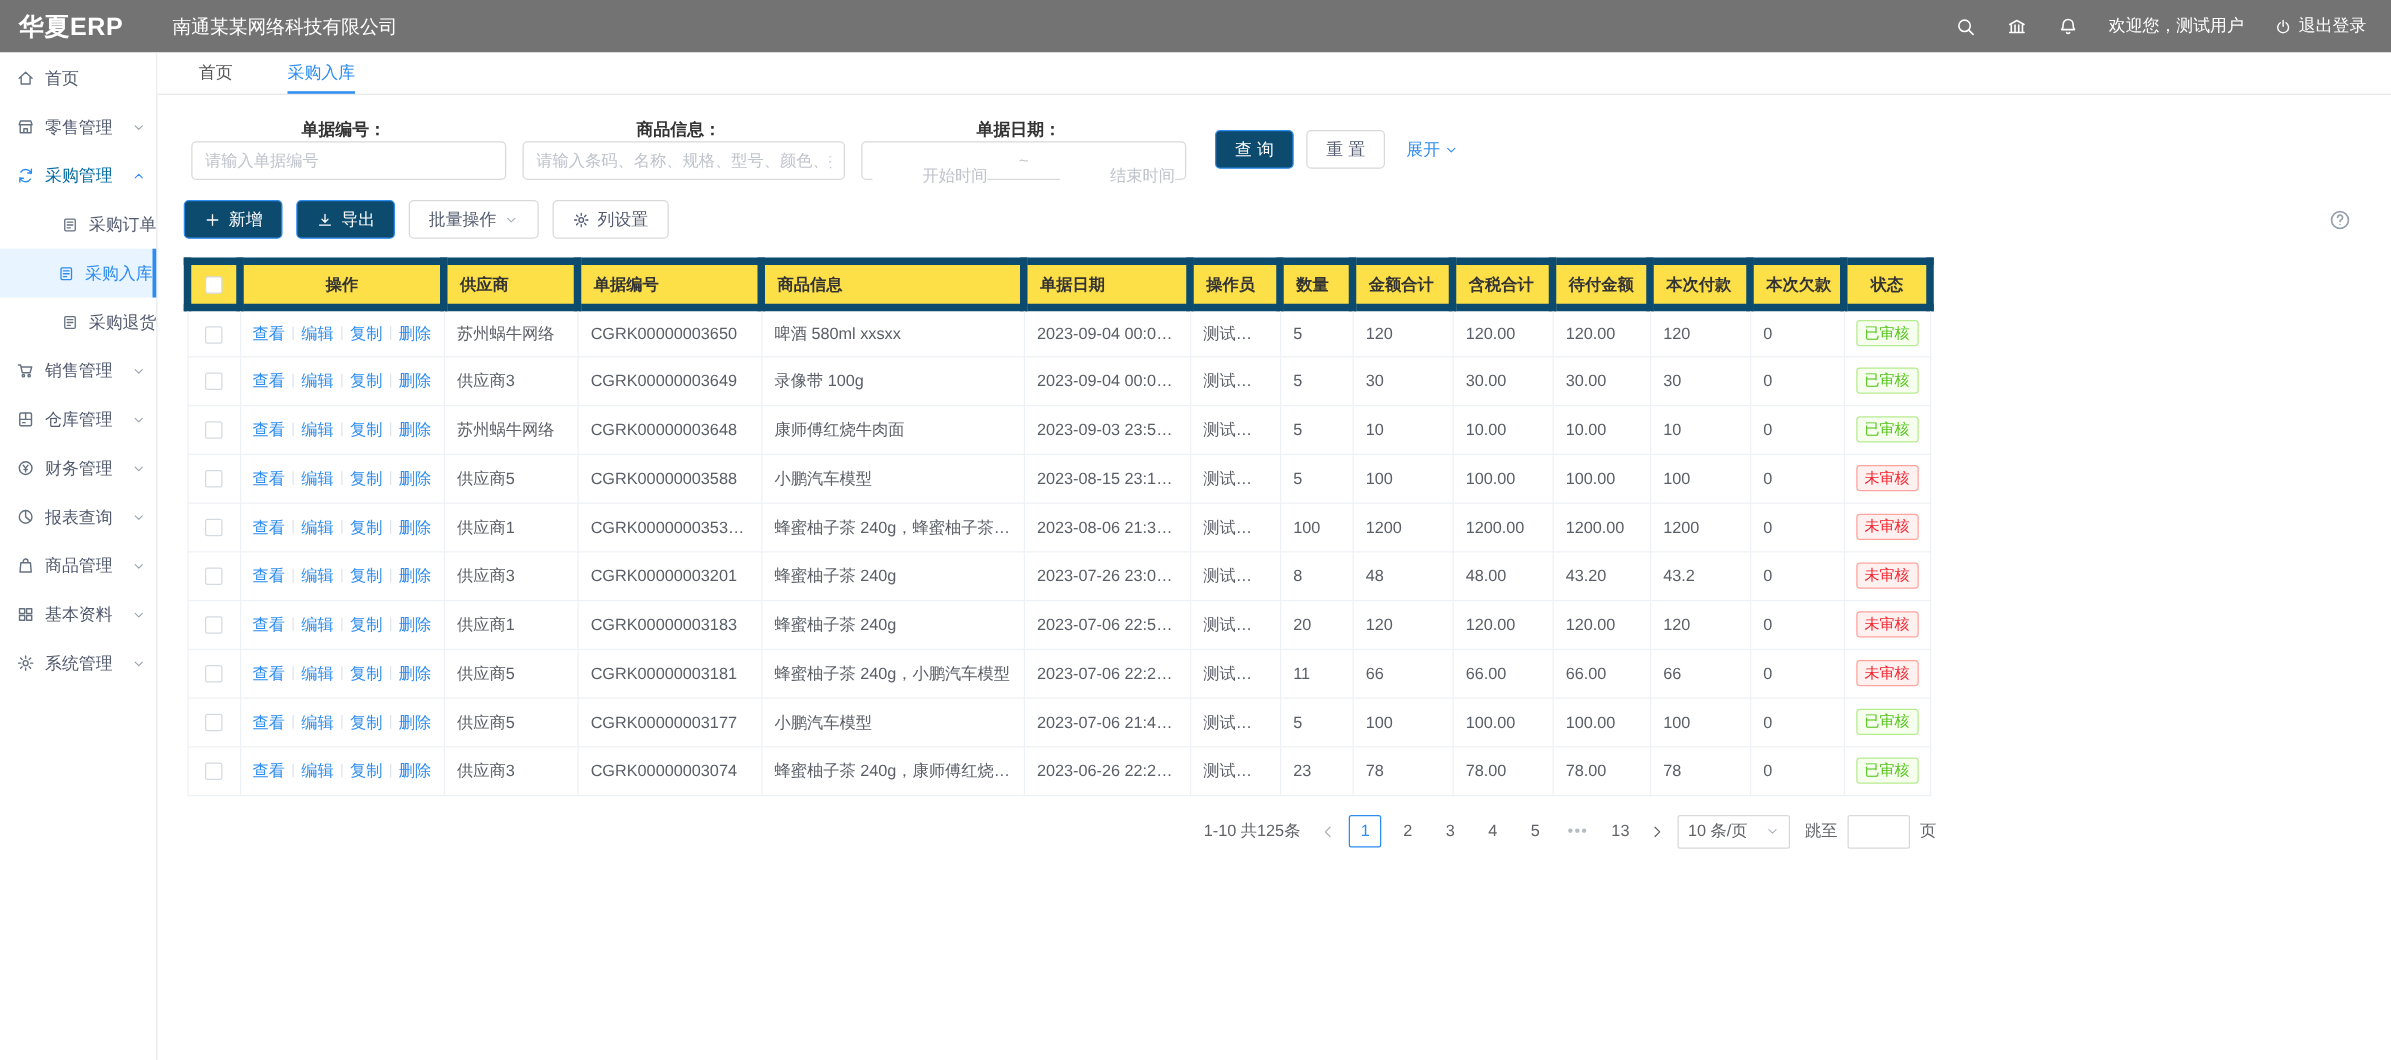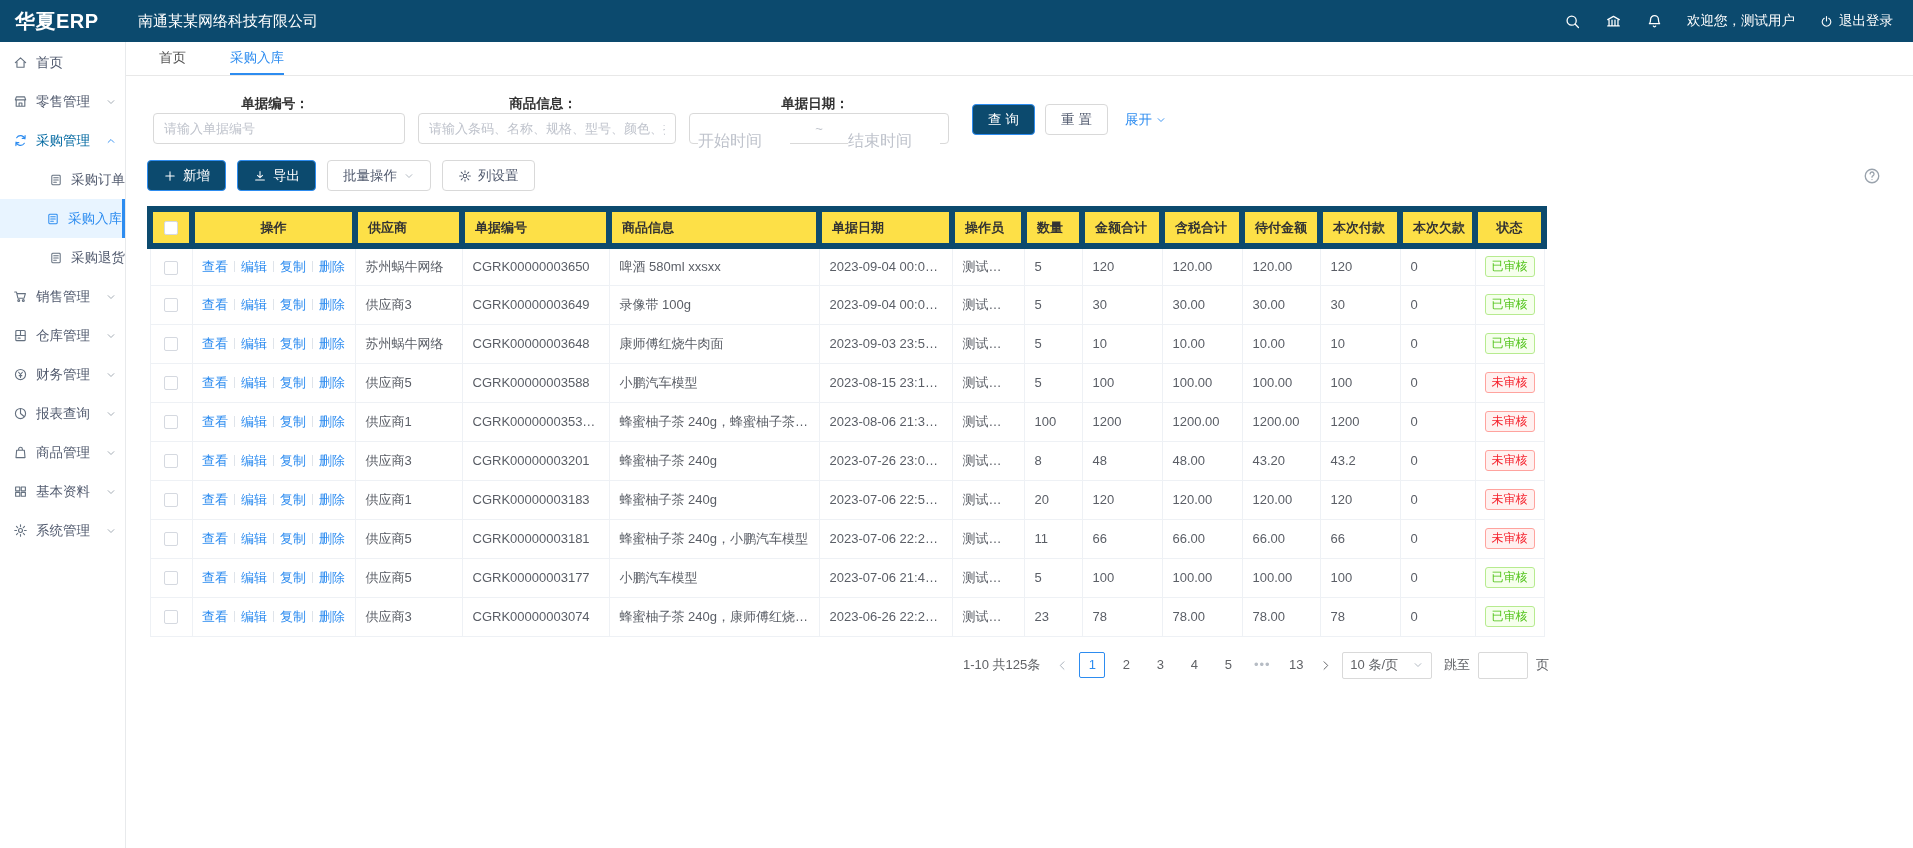--- a/index.html
+++ b/index.html
@@ -1,20 +1,20 @@
 <!DOCTYPE html>
 <html><head>
 <meta charset="utf-8">
 <style>
   * { box-sizing: border-box; margin: 0; padding: 0; }
   html,body { width:1913px; height:848px; overflow:hidden; background:#fff;
     font-family:"Liberation Sans","DejaVu Sans",sans-serif; color:#333; }
 
   
-  .app-header { height:42px; background:#0c4a6e; display:flex; align-items:center; color:#fff; }
+  .app-header { height:42px; background:#737373; display:flex; align-items:center; color:#fff; }
   .logo { width:126px; padding-left:15px; font-size:20px; font-weight:bold; letter-spacing:.5px; white-space:nowrap; }
   .company { font-size:15px; margin-left:12px; }
   .header-right { margin-left:auto; display:flex; align-items:center; gap:24px; padding-right:20px; font-size:13.5px; }
   .header-right .hicon { display:flex; align-items:center; cursor:pointer; }
   .logout { display:flex; align-items:center; gap:5px; cursor:pointer; }
 
   
   .layout { display:flex; height:806px; }
   aside { width:126px; background:#fff; border-right:1px solid #e8eaec; padding-top:1px; flex-shrink:0; }
   main { flex:1; display:flex; flex-direction:column; min-width:0; }
@@ -45,21 +45,21 @@
   
   .filters { display:flex; align-items:center; margin:2px 0 16px 6px; }
   .filter-item { display:flex; align-items:center; margin-right:13px;flex-direction:column; }
   .filter-item label { font-weight:bold; font-size:13.5px; color:#333; margin-right:8px; white-space:nowrap; }
   .inp { height:31px; border:1px solid #d9d9d9; border-radius:4px; padding:0 10px; font-size:13px;
     color:#333; outline:none; font-family:inherit; }
   .inp::placeholder, .date-range input::placeholder { color:#bfc3cc; }
   .w252 { width:252px; } .w258 { width:258px; }
   .date-range { display:flex; align-items:center; border:1px solid #d9d9d9; border-radius:4px;
     height:31px; width:260px; padding:0 8px; justify-content:space-between; }
-  .date-range input { border:none; outline:none; width:92px; text-align:left; font-size:16px; font-family:inherit;margin-top:24px; }
+  .date-range input { border:none; outline:none; width:92px; text-align:right; font-size:13px; font-family:inherit;margin-top:24px; }
   .tilde { color:#c0c4cc; font-size:13px; }
   .btn { height:31px; border-radius:4px; border:1px solid #d9d9d9; background:#fff; font-size:13.5px;
     padding:0 15px; color:#515a6e; cursor:pointer; display:inline-flex; align-items:center; gap:6px;
     font-family:inherit; white-space:nowrap; }
   .btn.primary { background:#0c4a6e; border-color:#2d8cf0; color:#fff; }
   .spaced { letter-spacing:4px; padding-right:11px; }
   .ml10 { margin-left:10px; }
   .expand-link { color:#2d8cf0; font-size:13.5px; margin-left:17px; display:inline-flex;
     align-items:center; gap:3px; cursor:pointer; text-decoration:none; }
 

